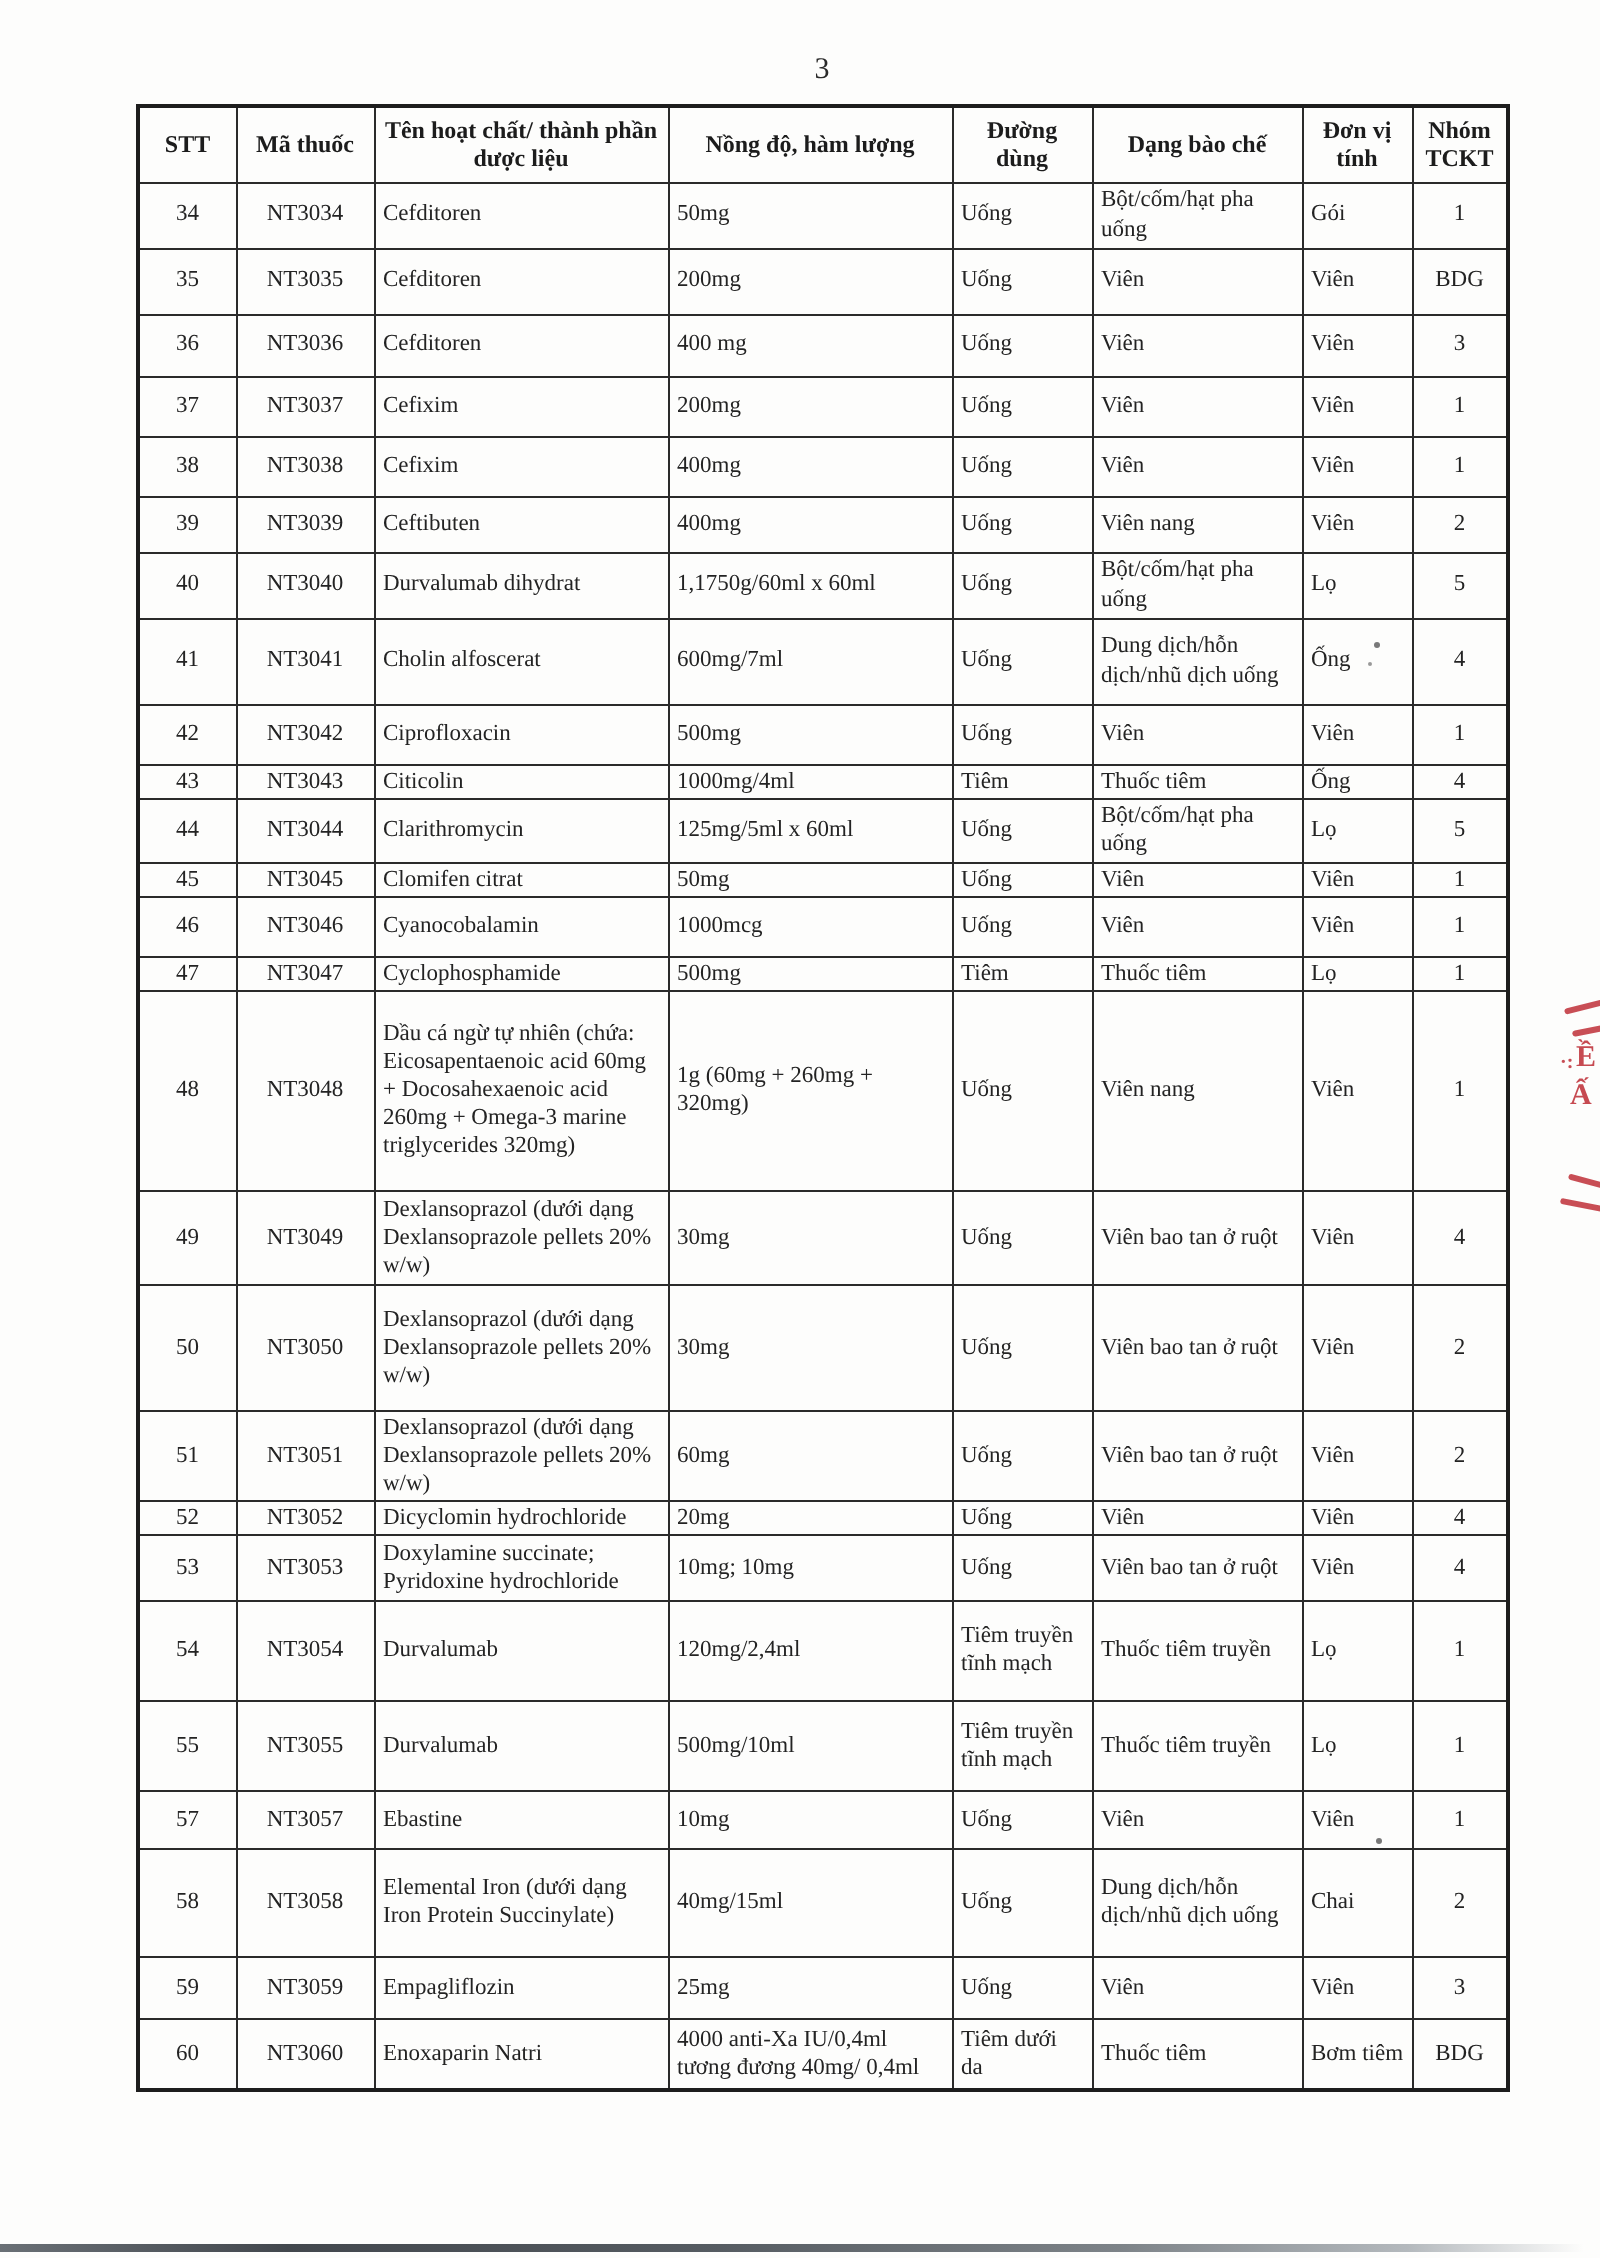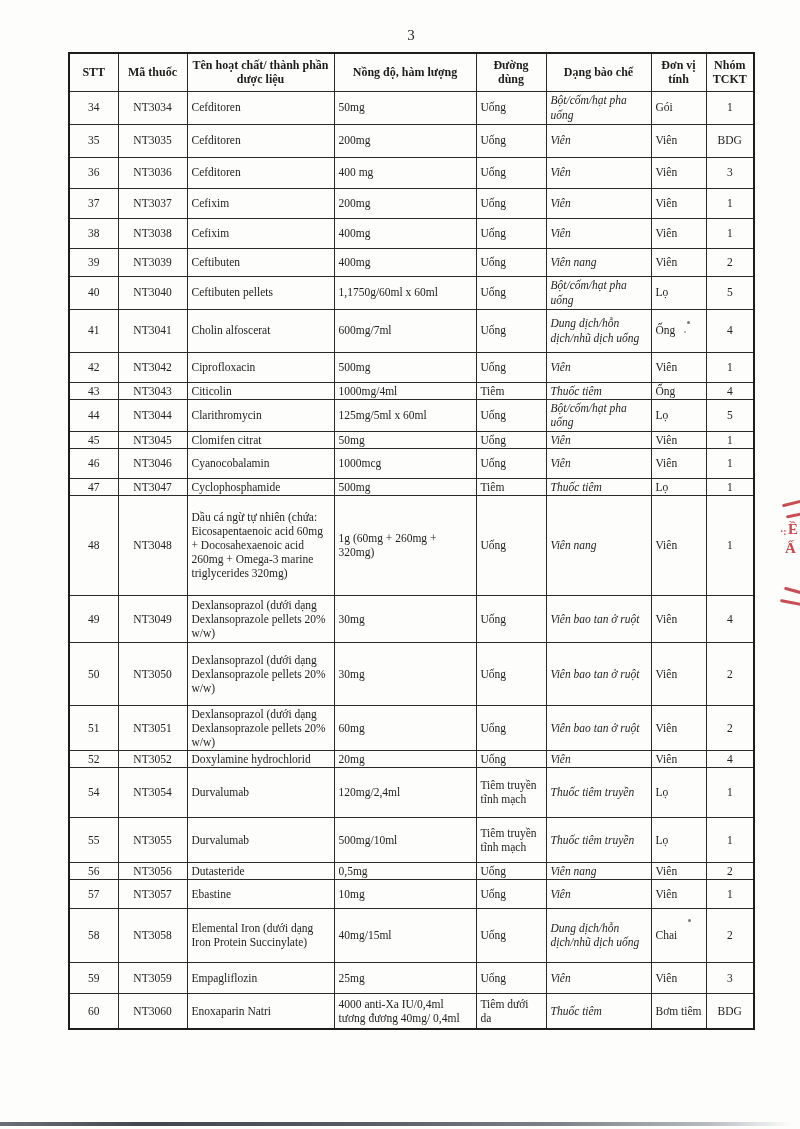--- a/index.html
+++ b/index.html
@@ -27,21 +27,21 @@
     font-weight:bold;font-size:12px;line-height:1.2;
     text-align:center;padding:2px 3px;color:#1c1c1c;
   }
   .drug-table thead tr{height:38px;}
   .drug-table td{
     font-size:11.5px;line-height:1.22;
     padding:1px 4px;color:#232323;
     text-align:left;
   }
   td.col-stt,td.col-code,td.col-group{text-align:center;}
-  td.col-form{padding:1px 2px 1px 4px;font-style:italic;}
+  td.col-form{padding:1px 2px 1px 4px;}
 
   
   .stamp-stroke{
     position:absolute;background:#c23b43;border-radius:2px;opacity:.9;
   }
   .stamp-char{
     position:absolute;font-weight:bold;font-size:15px;line-height:1;
     letter-spacing:1px;opacity:.92;white-space:nowrap;
   }
   .stamp-dots{
@@ -147,21 +147,21 @@
         <td class="col-name">Ceftibuten</td>
         <td class="col-strength">400mg</td>
         <td class="col-route">Uống</td>
         <td class="col-form">Viên nang</td>
         <td class="col-unit">Viên</td>
         <td class="col-group">2</td>
       </tr>
       <tr style="height: 33px;">
         <td class="col-stt">40</td>
         <td class="col-code">NT3040</td>
-        <td class="col-name">Ceftibuten pellets</td>
+        <td class="col-name">Durvalumab dihydrat</td>
         <td class="col-strength">1,1750g/60ml x 60ml</td>
         <td class="col-route">Uống</td>
         <td class="col-form">Bột/cốm/hạt pha uống</td>
         <td class="col-unit">Lọ</td>
         <td class="col-group">5</td>
       </tr>
       <tr style="height: 43px;">
         <td class="col-stt">41</td>
         <td class="col-code">NT3041</td>
         <td class="col-name">Cholin alfoscerat</td>
@@ -267,24 +267,34 @@
         <td class="col-name">Dexlansoprazol (dưới dạng Dexlansoprazole pellets 20% w/w)</td>
         <td class="col-strength">60mg</td>
         <td class="col-route">Uống</td>
         <td class="col-form">Viên bao tan ở ruột</td>
         <td class="col-unit">Viên</td>
         <td class="col-group">2</td>
       </tr>
       <tr style="height: 13px;">
         <td class="col-stt">52</td>
         <td class="col-code">NT3052</td>
-        <td class="col-name">Doxylamine hydrochlorid</td>
+        <td class="col-name">Dicyclomin hydrochloride</td>
         <td class="col-strength">20mg</td>
         <td class="col-route">Uống</td>
         <td class="col-form">Viên</td>
+        <td class="col-unit">Viên</td>
+        <td class="col-group">4</td>
+      </tr>
+      <tr style="height: 33px;">
+        <td class="col-stt">53</td>
+        <td class="col-code">NT3053</td>
+        <td class="col-name">Doxylamine succinate; Pyridoxine hydrochloride</td>
+        <td class="col-strength">10mg; 10mg</td>
+        <td class="col-route">Uống</td>
+        <td class="col-form">Viên bao tan ở ruột</td>
         <td class="col-unit">Viên</td>
         <td class="col-group">4</td>
       </tr>
       <tr style="height: 50px;">
         <td class="col-stt">54</td>
         <td class="col-code">NT3054</td>
         <td class="col-name">Durvalumab</td>
         <td class="col-strength">120mg/2,4ml</td>
         <td class="col-route">Tiêm truyền tĩnh mạch</td>
         <td class="col-form">Thuốc tiêm truyền</td>
@@ -293,30 +303,20 @@
       </tr>
       <tr style="height: 45px;">
         <td class="col-stt">55</td>
         <td class="col-code">NT3055</td>
         <td class="col-name">Durvalumab</td>
         <td class="col-strength">500mg/10ml</td>
         <td class="col-route">Tiêm truyền tĩnh mạch</td>
         <td class="col-form">Thuốc tiêm truyền</td>
         <td class="col-unit">Lọ</td>
         <td class="col-group">1</td>
-      </tr>
-      <tr style="height: 16px;">
-        <td class="col-stt">56</td>
-        <td class="col-code">NT3056</td>
-        <td class="col-name">Dutasteride</td>
-        <td class="col-strength">0,5mg</td>
-        <td class="col-route">Uống</td>
-        <td class="col-form">Viên nang</td>
-        <td class="col-unit">Viên</td>
-        <td class="col-group">2</td>
       </tr>
       <tr style="height: 29px;">
         <td class="col-stt">57</td>
         <td class="col-code">NT3057</td>
         <td class="col-name">Ebastine</td>
         <td class="col-strength">10mg</td>
         <td class="col-route">Uống</td>
         <td class="col-form">Viên</td>
         <td class="col-unit">Viên</td>
         <td class="col-group">1</td>

